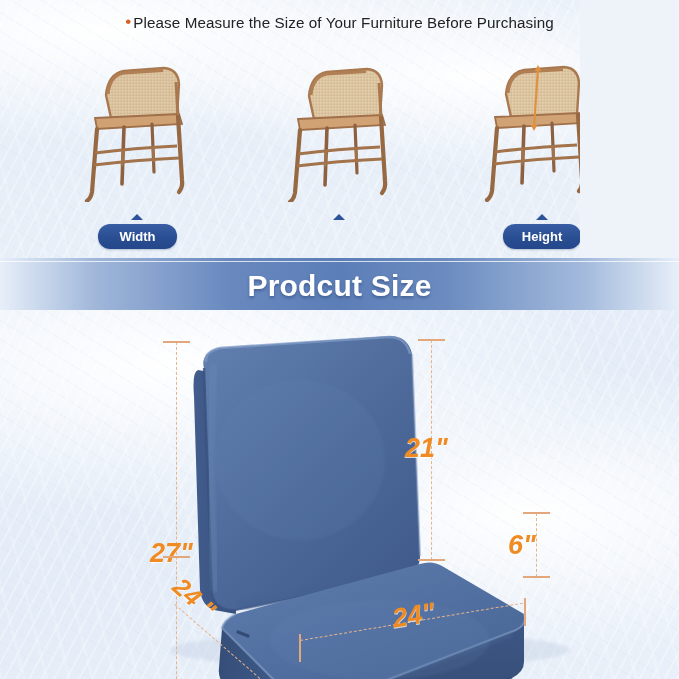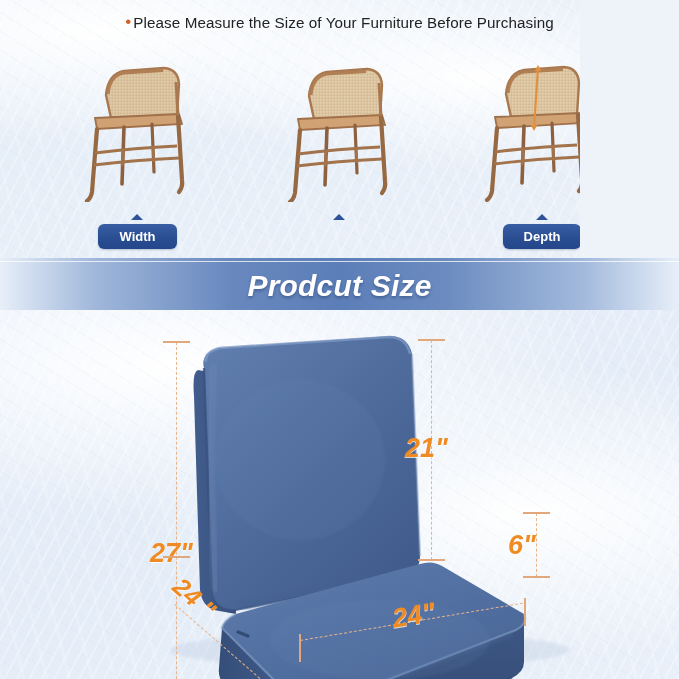--- a/index.html
+++ b/index.html
@@ -36,41 +36,41 @@
   #headline .dot{color:#d2622a;font-size:17px;vertical-align:1px;margin-right:2px;}
 
   
   .chair{position:absolute;top:52px;width:132px;height:150px;}
   .chair.c1{left:78px;}
   .chair.c2{left:279px;}
   .chair.c3{left:480px;}
 
   
   .pill{
-    position:absolute;height:25px;border-radius:6px;
+    position:absolute;height:25px;border-radius:12px;
     background:linear-gradient(180deg,#3a5ea4 0%,#2a4e92 55%,#24468a 100%);
     color:#fff;font-weight:bold;font-size:13px;
     display:flex;align-items:center;justify-content:center;
     box-shadow:0 1px 2px rgba(20,40,80,.25);
     text-align:center;
   }
   .pill.p1{left:98px;top:224px;width:79px;}
   .pill.p2{left:301px;top:224px;width:77px;}
   .pill.p3{left:503px;top:224px;width:78px;}
   .pointer{
     position:absolute;width:0;height:0;
     border-left:6px solid transparent;border-right:6px solid transparent;
     border-bottom:6px solid #2e539a;
   }
   .pointer.t1{left:131px;top:214px;}
   .pointer.t2{left:333px;top:214px;}
   .pointer.t3{left:536px;top:214px;}
 
   
-  #banner{position:absolute;left:0;top:258px;width:679px;height:56px;font-style:italic;}
+  #banner{position:absolute;left:0;top:258px;width:679px;height:56px;}
   #banner .bg{
     position:absolute;inset:0;
     background:linear-gradient(90deg,
       rgba(231,239,249,1) 0%,
       rgba(160,183,218,1) 14%,
       rgba(104,136,190,1) 34%,
       rgba(92,126,184,1) 50%,
       rgba(108,140,192,1) 66%,
       rgba(163,186,220,1) 86%,
       rgba(231,239,249,1) 100%);
@@ -195,21 +195,21 @@
         </g>
       </svg>
     </div>
 
     <div class="pointer t1"></div>
     <div class="pill p1">Width</div>
 
     <div class="pointer t2"></div>
 
     <div class="pointer t3"></div>
-    <div class="pill p3">Depth</div>
+    <div class="pill p3">Height</div>
   </div>
 
   <div id="banner">
     <div class="bg"></div>
     <div class="ln up"></div>
     <div class="ln dn"></div>
     <div id="bannerTitle">Prodcut Size</div>
   </div>
 
   <div id="bot">

